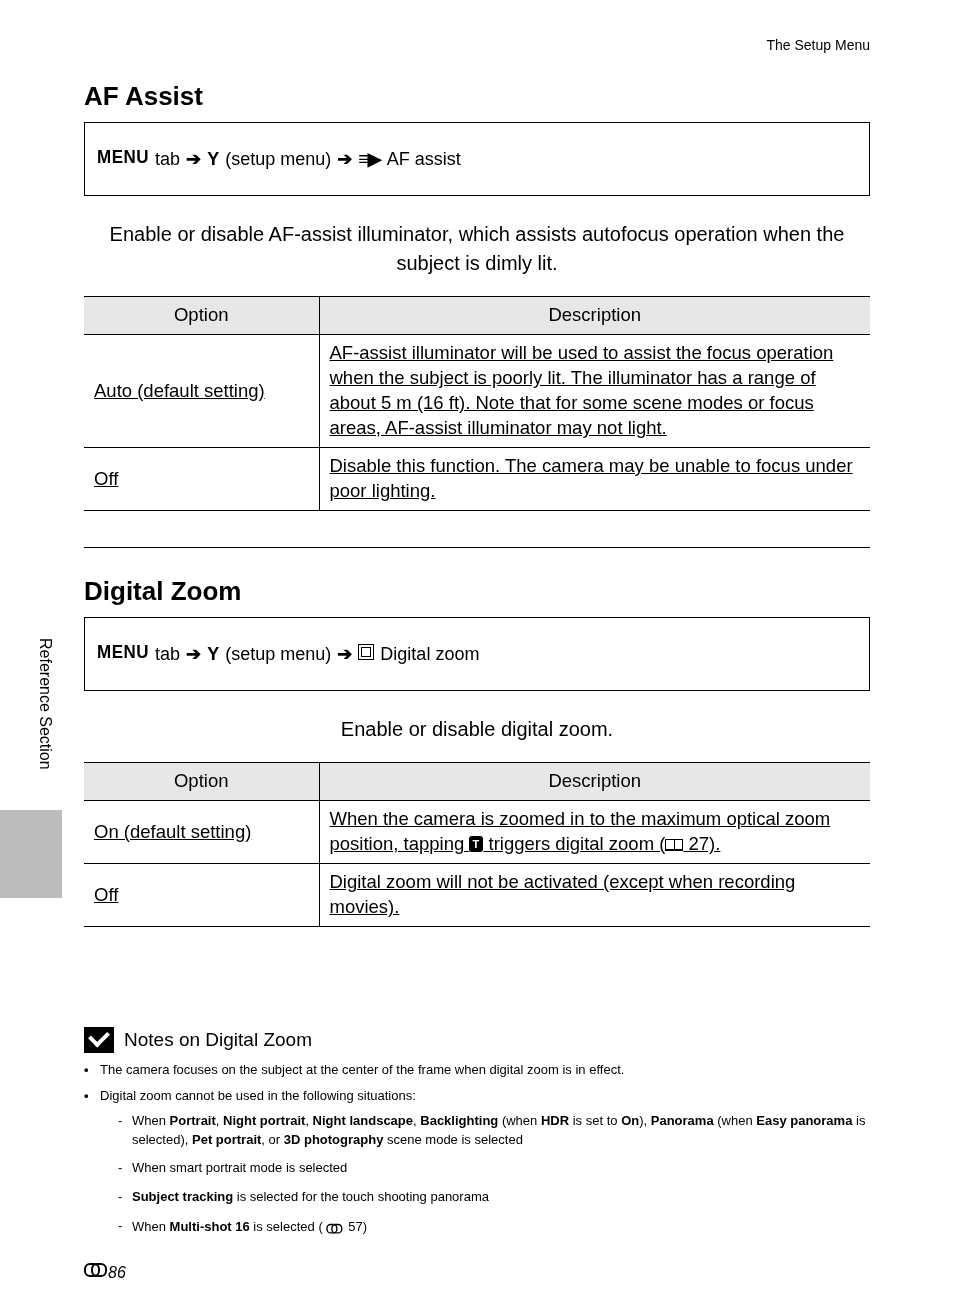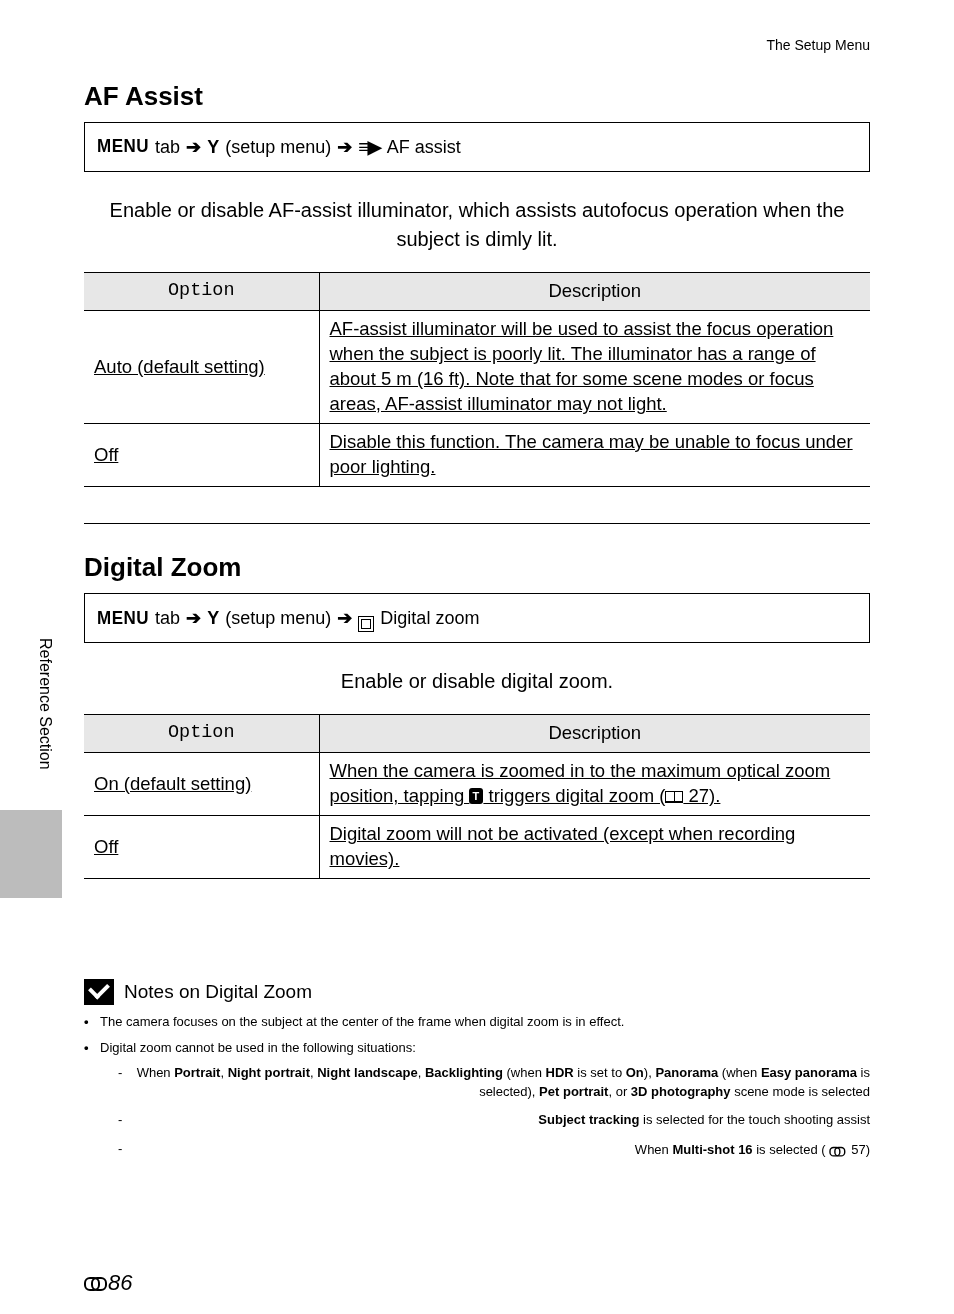--- a/index.html
+++ b/index.html
@@ -21,25 +21,25 @@
     margin-bottom: 24px;
     text-align: right;
   }
   h2 {
     font-size: 26px;
     font-weight: 700;
     margin: 0 0 8px 0;
   }
   .nav-box {
     border: 1px solid #000;
-    padding: 12px 12px;
+    padding: 24px 12px;
     font-size: 18px;
     margin-bottom: 24px;
     display: flex;
-    align-items: flex-end;
+    align-items: flex-start;
     gap: 6px;
     flex-wrap: wrap;
   }
   .menu-word {
     font-family: Arial, sans-serif;
     font-weight: 700;
     font-size: 17px;
     letter-spacing: 0.5px;
     transform: scaleY(1.1);
     display: inline-block;
@@ -88,21 +88,20 @@
   th {
     background: #e7e7e7;
     font-weight: 400;
     padding: 6px 10px;
     text-align: center;
     border-top: 1px solid #000;
     border-bottom: 1px solid #000;
   }
   table.opt th:first-child {
     border-right: 1px solid #000;
-    font-family: Liberation Mono, monospace;
   }
   td {
     padding: 6px 10px;
     border-bottom: 1px solid #000;
     vertical-align: middle;
     line-height: 1.35;
     text-decoration: underline;
   }
   td.opt-col {
     border-right: 1px solid #000;
@@ -176,43 +175,42 @@
     content: "•";
     position: absolute;
     left: 0;
     top: 0;
     font-weight: 700;
   }
   ul.sub {
     list-style: none;
     padding-left: 18px;
     margin: 6px 0 0 0;
-    text-align: right;
   }
   ul.sub > li {
     position: relative;
     padding-left: 14px;
     margin-bottom: 10px;
     line-height: 1.45;
   }
   ul.sub > li::before {
     content: "-";
     position: absolute;
     left: 0;
     top: 0;
   }
   .b { font-weight: 700; }
   .footer-page {
     position: absolute;
     left: 84px;
-    bottom: 16px;
-    font-size: 22px;
+    bottom: 30px;
+    font-size: 16px;
     font-style: italic;
     display: flex;
-    align-items: center;
+    align-items: flex-start;
     gap: 2px;
   }
   .link-icon {
     display: inline-block;
     width: 22px;
     height: 14px;
     position: relative;
   }
   .link-icon::before, .link-icon::after {
     content: "";
@@ -344,22 +342,23 @@
       <span class="notes-title">Notes on Digital Zoom</span>
     </div>
     <ul class="top">
       <li>The camera focuses on the subject at the center of the frame when digital zoom is in effect.</li>
       <li>
         <span>Digital zoom cannot be used in the following situations:</span>
         <ul class="sub">
           <li>
             <span>When </span><span class="b">Portrait</span><span>, </span><span class="b">Night portrait</span><span>, </span><span class="b">Night landscape</span><span>, </span><span class="b">Backlighting</span><span> (when </span><span class="b">HDR</span><span> is set to </span><span class="b">On</span><span>), </span><span class="b">Panorama</span><span> (when </span><span class="b">Easy panorama</span><span> is selected), </span><span class="b">Pet portrait</span><span>, or </span><span class="b">3D photography</span><span> scene mode is selected</span>
           </li>
+          <li>When smart portrait mode is selected</li>
           <li>
-            <span class="b">Subject tracking</span><span> is selected for the touch shooting assist</span>
+            <span class="b">Subject tracking</span><span> is selected for the touch shooting panorama</span>
           </li>
           <li>
             <span>When </span><span class="b">Multi-shot 16</span><span> is selected (</span><span class="link-icon link-icon-sm"></span><span> 57)</span>
           </li>
         </ul>
       </li>
     </ul>
   </div>
 </div>
 

